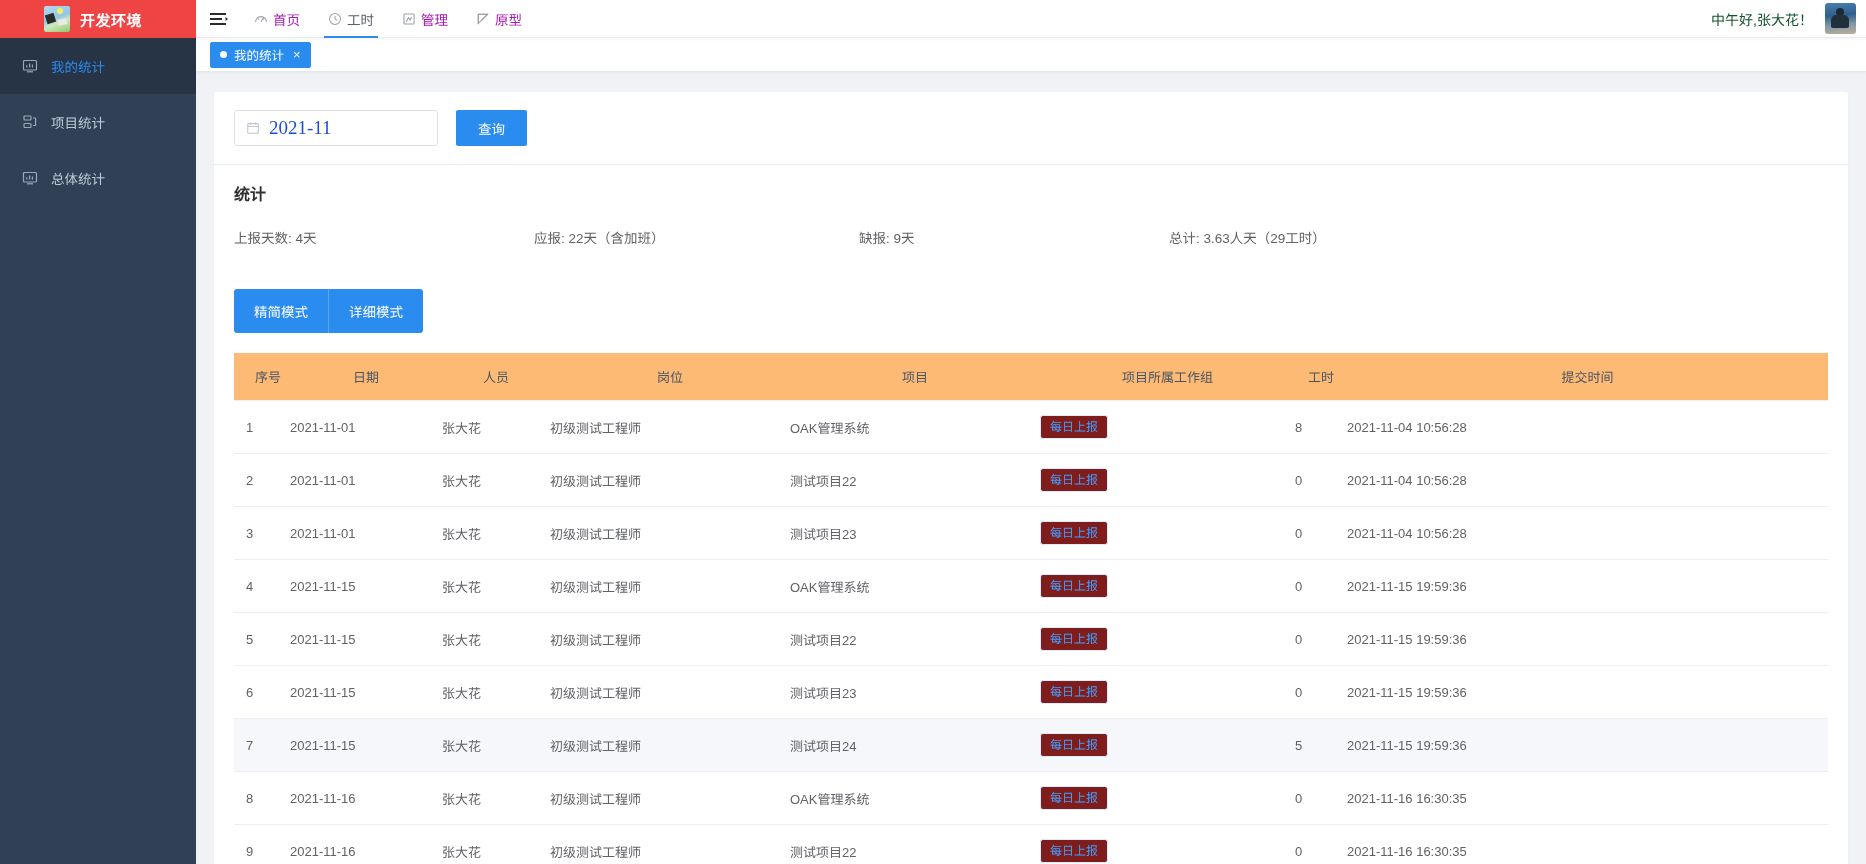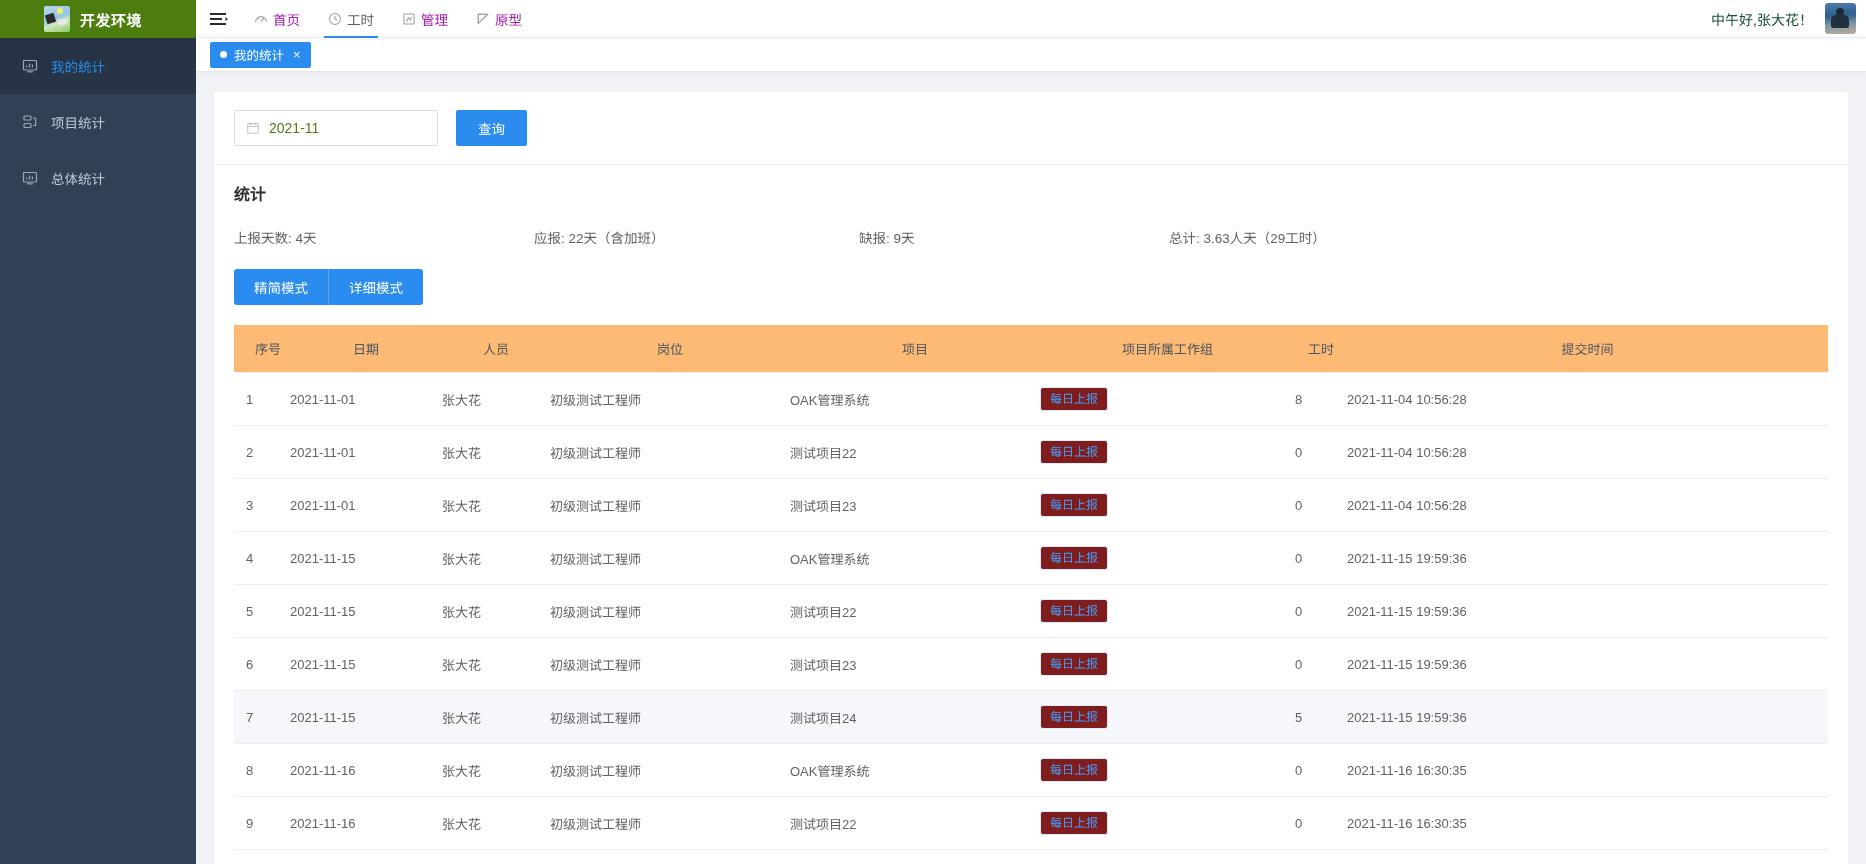--- a/index.html
+++ b/index.html
@@ -15,21 +15,21 @@
 
   
   .sidebar {
     width: 196px; min-width: 196px; height: 864px;
     background: #304156;
     display: flex; flex-direction: column;
   }
   .logo-row {
     height: 38px; display: flex; align-items: center;
     padding-left: 44px; gap: 10px;
-    background: #4d7c0f;
+    background: #ef4444;
   }
   .logo-img {
     width: 26px; height: 26px; border-radius: 2px;
     background: linear-gradient(160deg, #b9d9ef 0%, #8fc6e8 45%, #cfe8c0 62%, #8fc96a 100%);
     position: relative; overflow: hidden; flex: 0 0 auto;
   }
   .logo-img::before {
     content: ""; position: absolute; left: 13px; top: 2px;
     width: 6px; height: 6px; border-radius: 50%; background: #f4ef5a;
   }
@@ -134,44 +134,44 @@
   .filter-row {
     display: flex; align-items: center; gap: 18px;
     padding: 18px 20px; border-bottom: 1px solid #ebeef5;
   }
   .date-input {
     width: 204px; height: 36px; border: 1px solid #dcdfe6; border-radius: 3px;
     display: flex; align-items: center; gap: 9px; padding: 0 11px;
     background: #fff; cursor: pointer;
   }
   .cal-icon { color: #c0c4cc; display: flex; align-items: center; }
-  .date-value { color: #4d7c0f; font-size: 14px; }
+  .date-value { color: #1d4ed8; font-size: 19px; font-family: Liberation Serif, serif; }
   .btn-primary {
     height: 36px; padding: 0 22px; border: none; border-radius: 2px;
     background: #2b8cf0; color: #ffffff; font-size: 13.5px; cursor: pointer;
     font-family: inherit;
   }
   .section { padding: 16px 20px 0 20px; }
   .section-title { font-size: 16px; font-weight: bold; color: #303133; }
 
   .stats-row {
     display: flex; align-items: center;
     margin-top: 22px; font-size: 13.5px; color: #606266;
   }
   .stat { white-space: nowrap; }
   .stat:nth-child(1) { width: 300px; }
   .stat:nth-child(2) { width: 325px; }
   .stat:nth-child(3) { width: 310px; }
   .stat:nth-child(4) { width: 370px; }
 
   .mode-group { display: inline-flex; margin-top: 22px; }
   .mode-btn {
-    height: 36px; padding: 8px 20px; border: none; cursor: pointer;
+    height: 44px; padding: 8px 20px; border: none; cursor: pointer;
     background: #2b8cf0; color: #ffffff; font-size: 13.5px;
-    font-family: inherit; display: flex; align-items: center;
+    font-family: inherit; display: flex; align-items: center; margin-top: 20px;
   }
   .mode-btn:first-child { border-radius: 3px 0 0 3px; }
   .mode-btn:last-child { border-radius: 0 3px 3px 0; border-left: 1px solid #58a8f5; }
 
   
   .tbl-wrap { margin-top: 20px; }
   table.dtable { width: 100%; border-collapse: collapse; table-layout: fixed; }
   table.dtable thead th {
     background: #fdba74; color: #4b5564; font-weight: normal;
     font-size: 13px; text-align: center;

